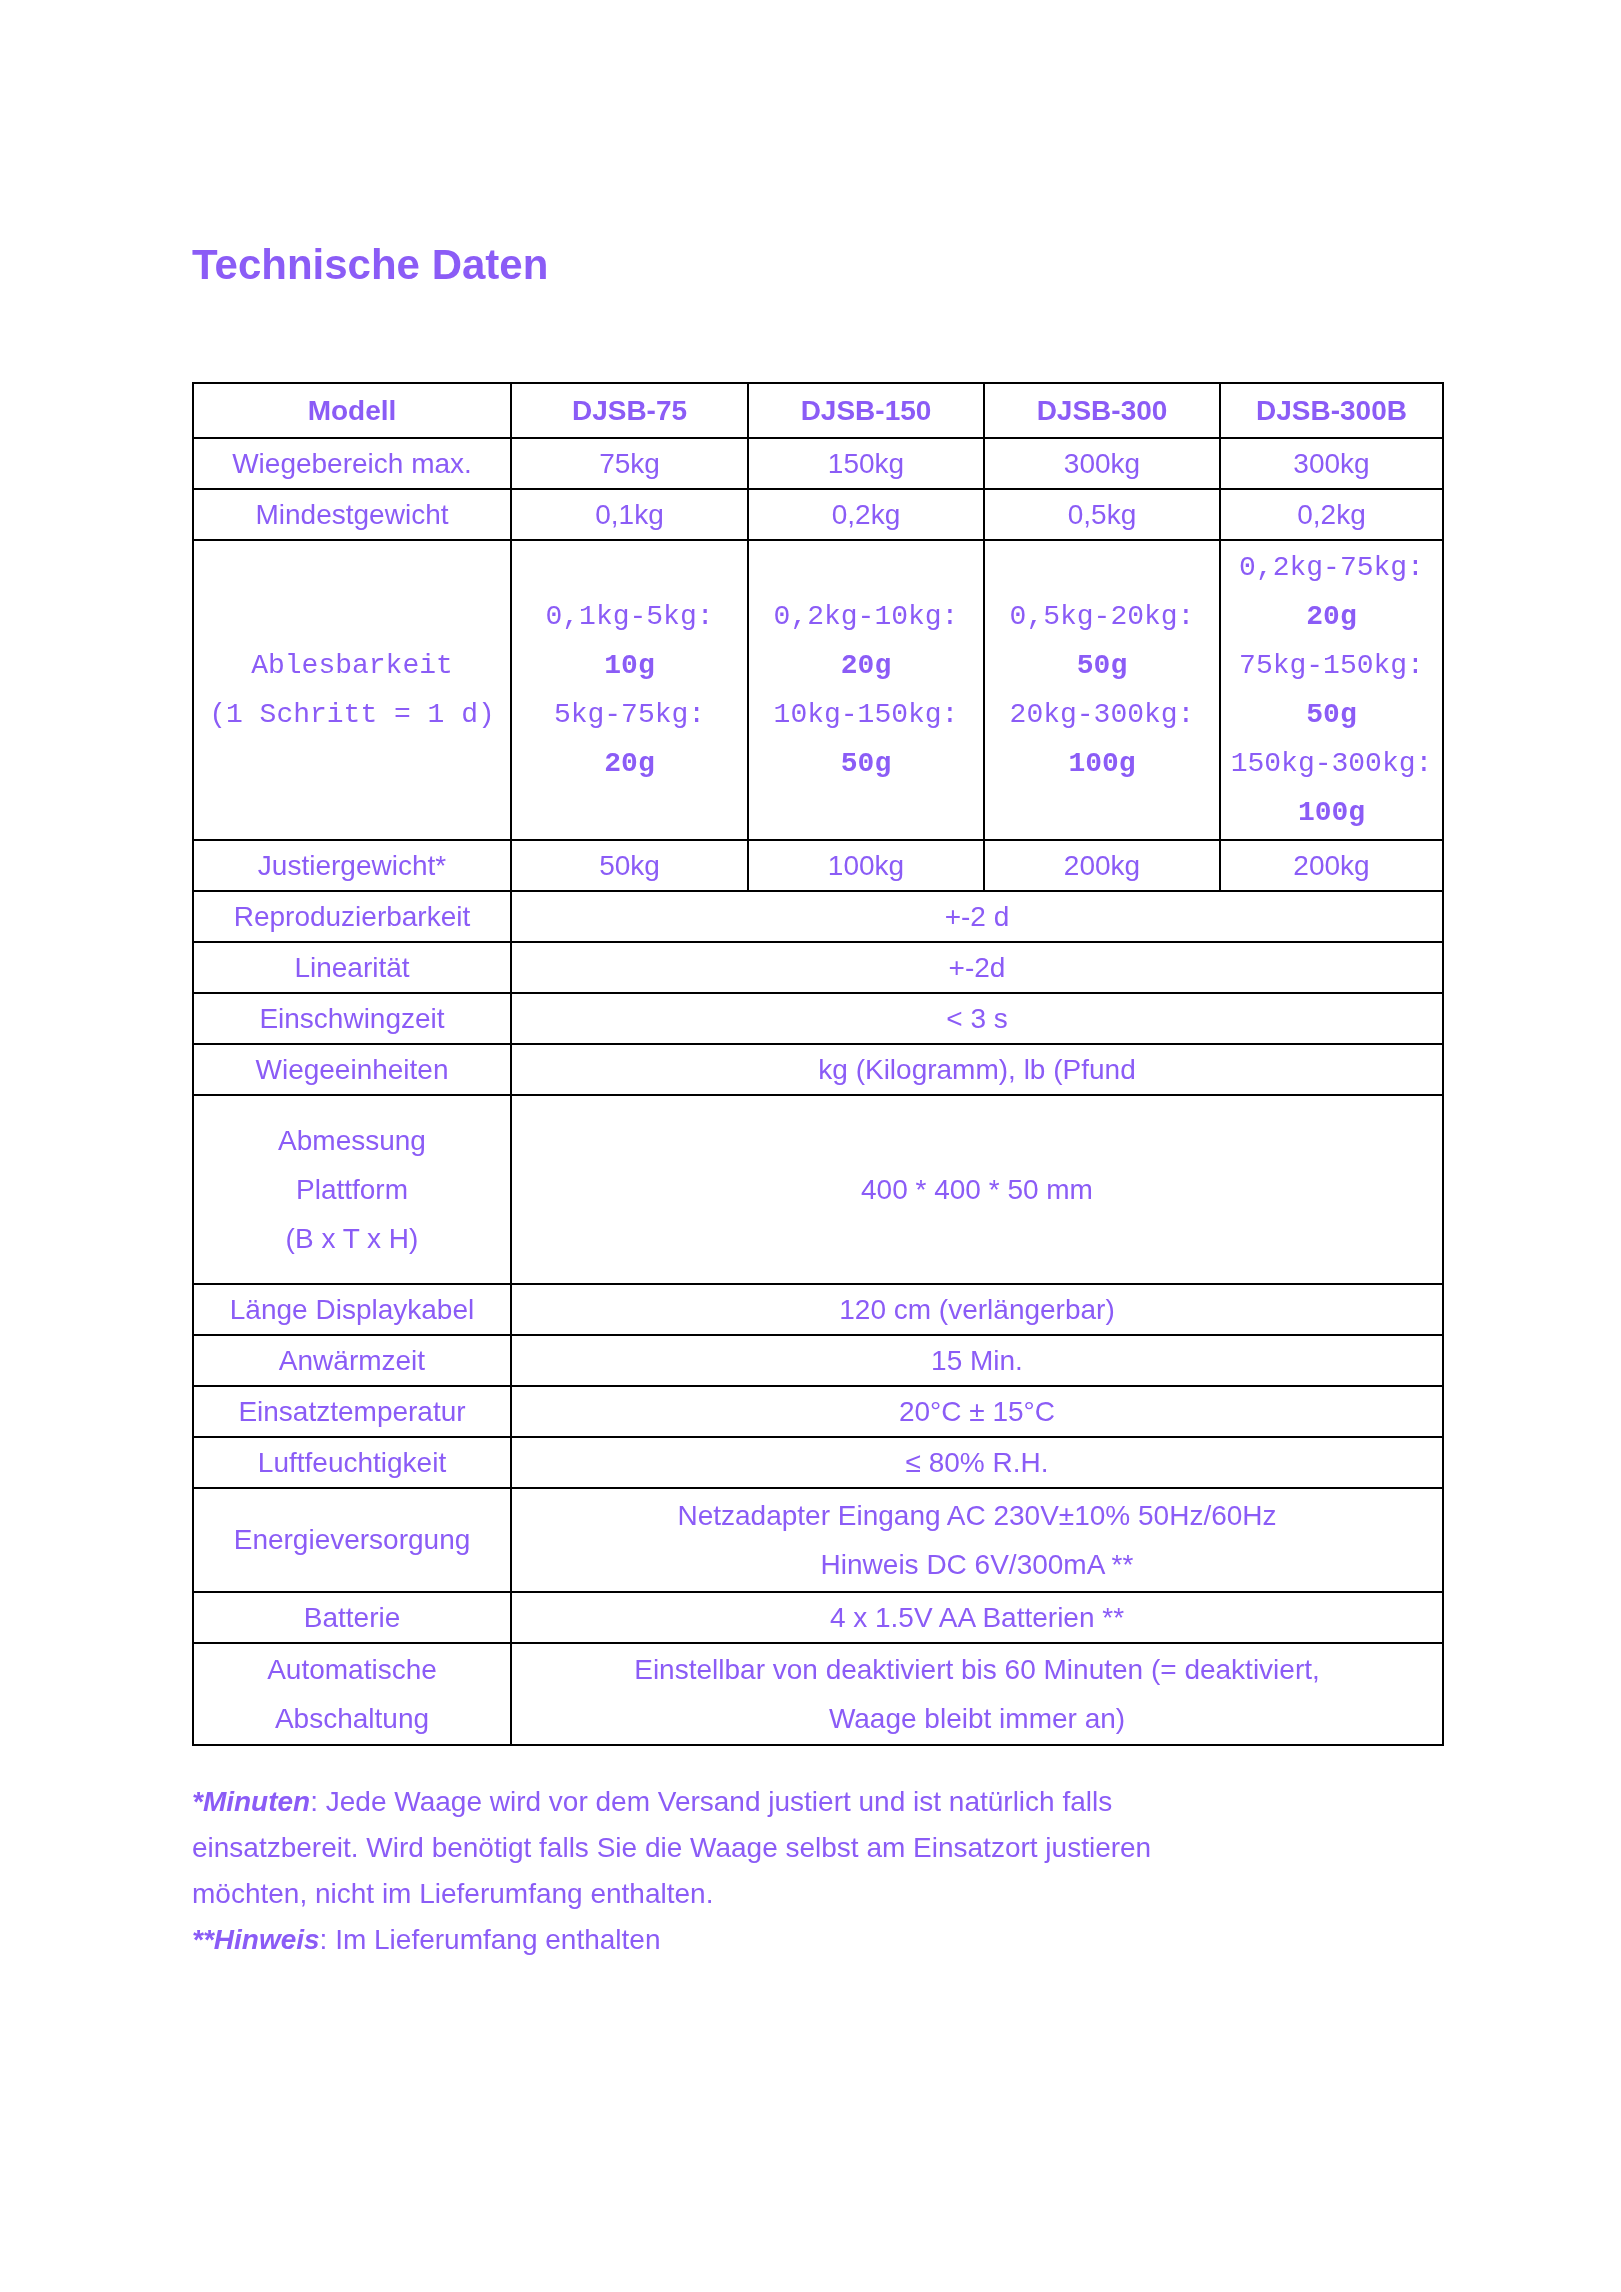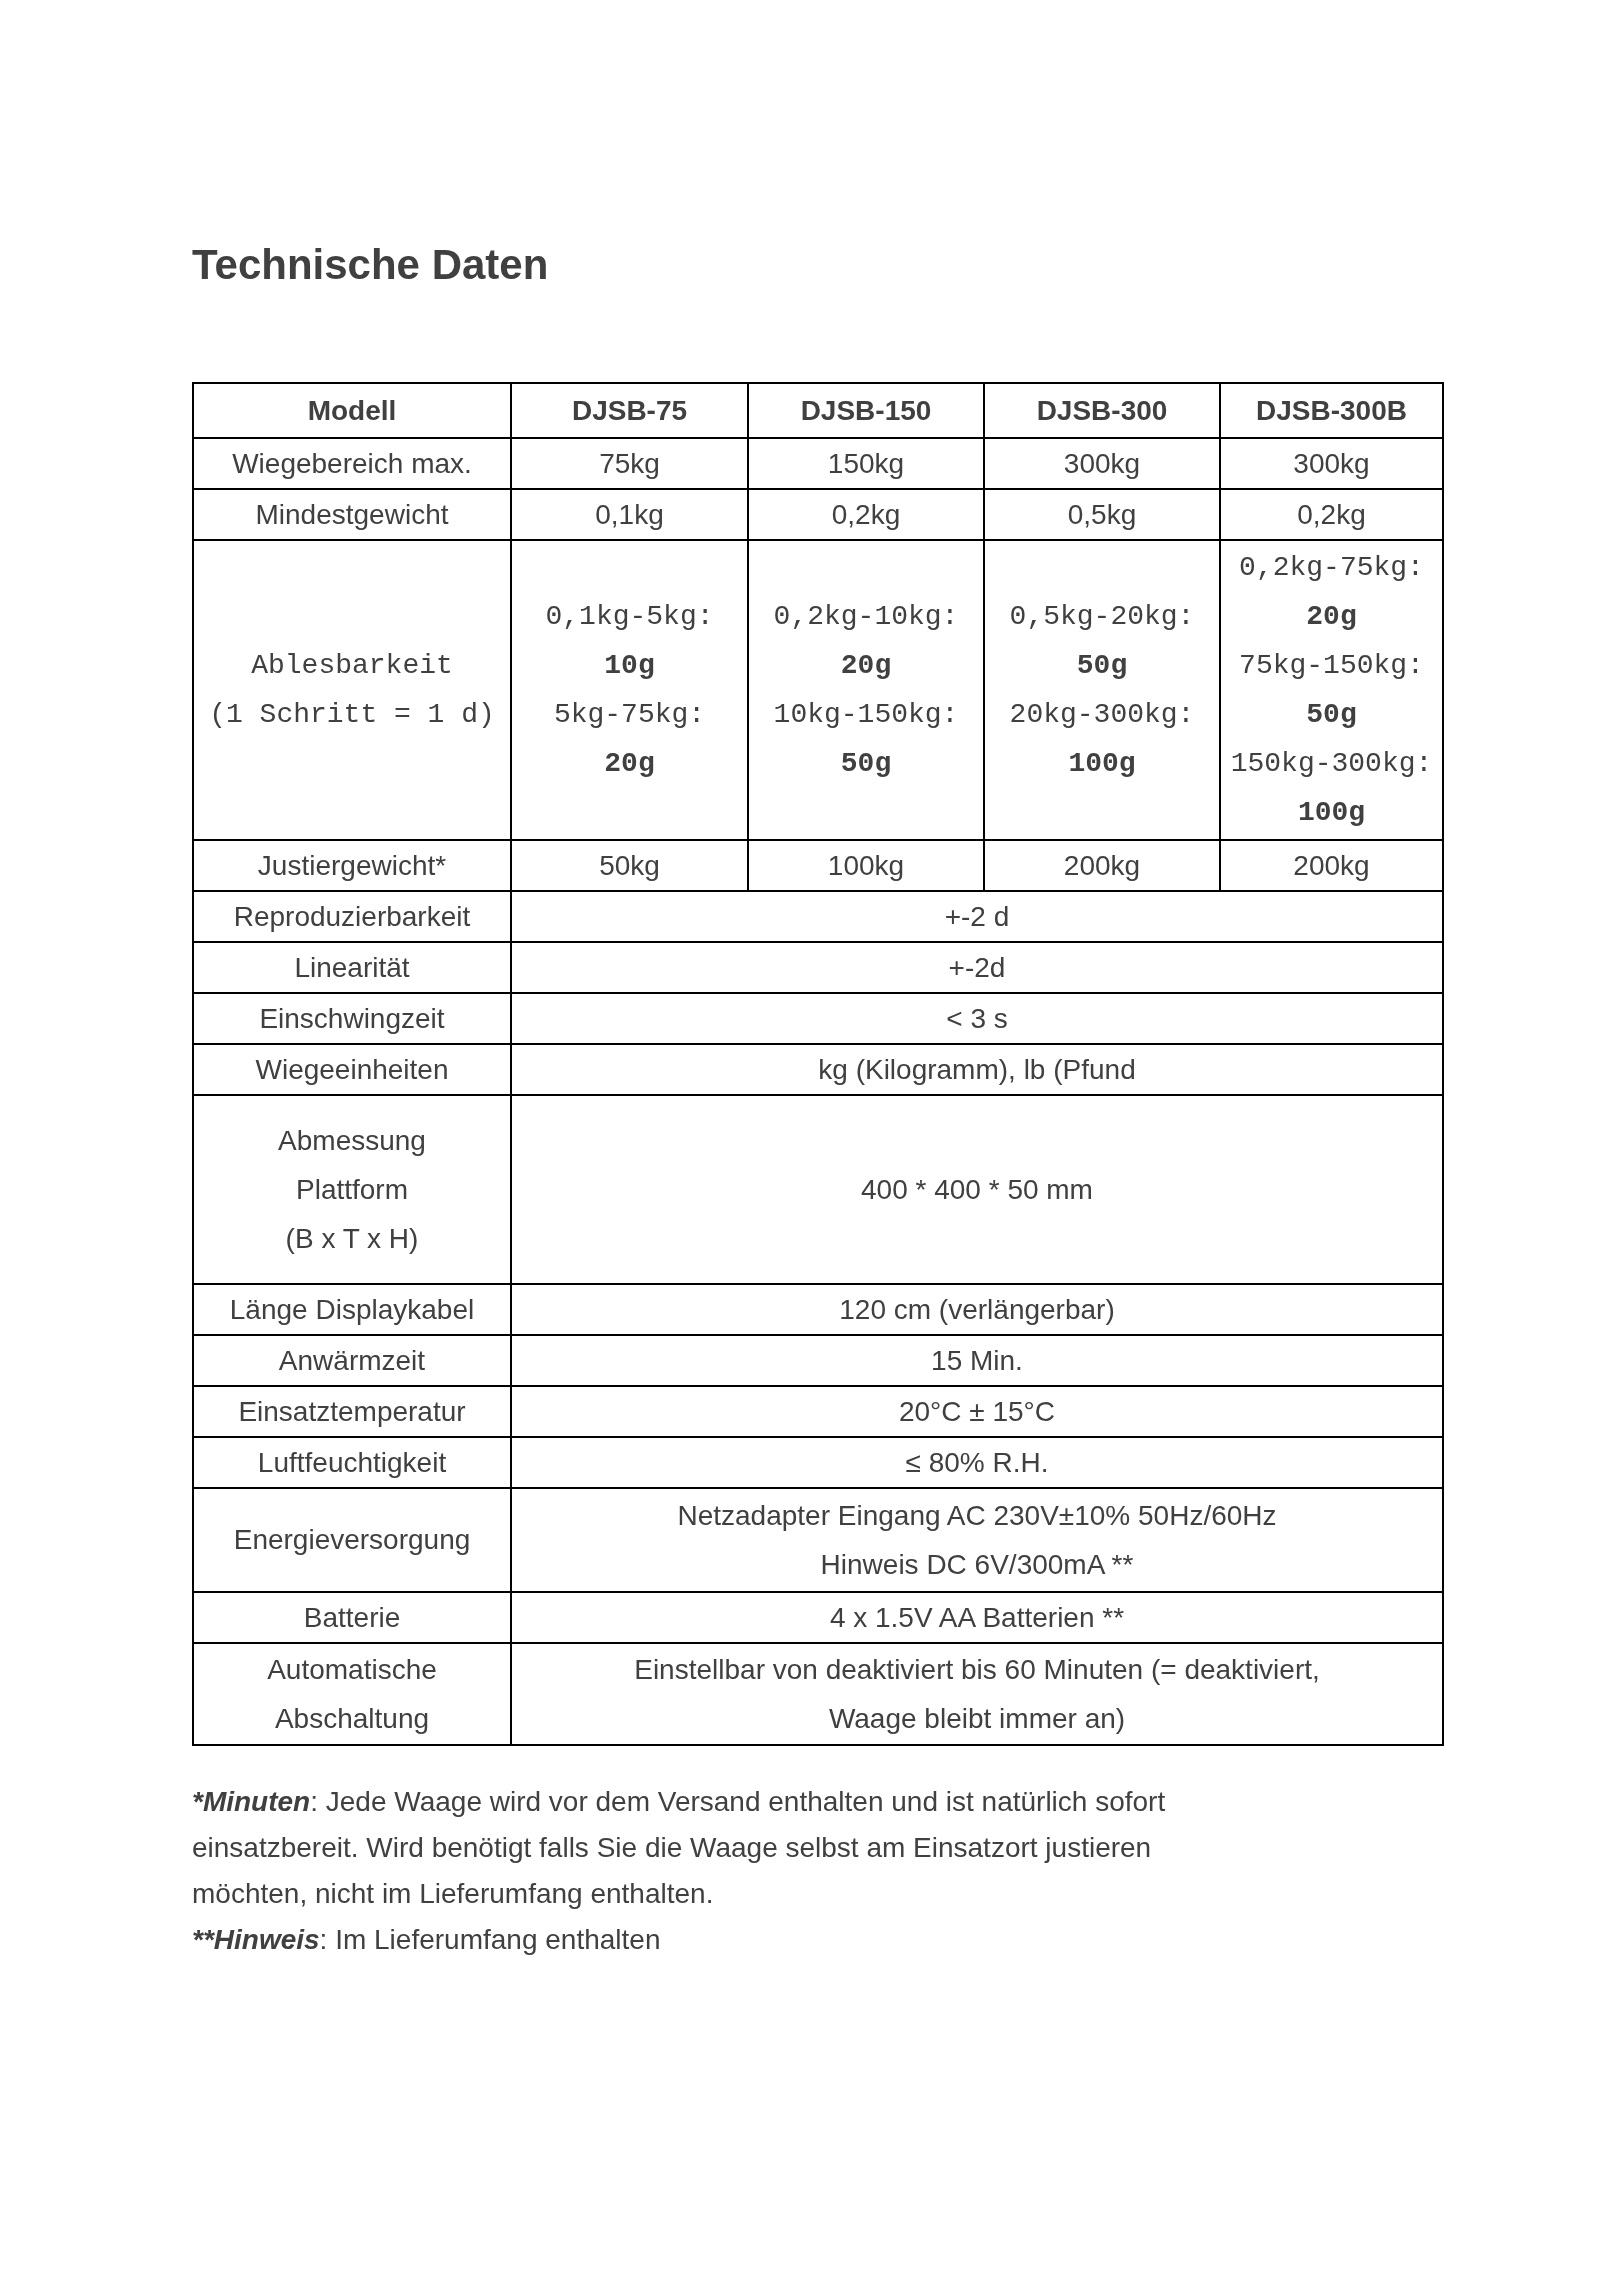--- a/index.html
+++ b/index.html
@@ -2,21 +2,21 @@
 <html><head>
 <meta charset="utf-8">
 <style>
   * { box-sizing: border-box; }
   html, body { margin: 0; padding: 0; background: #ffffff; }
   .page {
     position: relative;
     width: 1621px;
     height: 2293px;
     background: #ffffff;
-    color: #404040;
+    color: #8b5cf6;
     font-family: "Liberation Sans", sans-serif;
     padding: 237px 176px 8px 192px;
   }
   .doc-title {
     font-size: 42px;
     font-weight: 700;
     line-height: 55px;
     margin: 0 0 90px 0;
   }
   table.spec {
@@ -203,20 +203,20 @@
       </td>
       <td colspan="4" class="lines">
         <div>Einstellbar von deaktiviert bis 60 Minuten (= deaktiviert,</div>
         <div>Waage bleibt immer an)</div>
       </td>
     </tr>
   </tbody>
     </table>
 
   <div class="footnotes">
-    <p><span class="fn-prefix">*Minuten</span><span>: Jede Waage wird vor dem Versand enthalten und ist natürlich sofort</span><br>
+    <p><span class="fn-prefix">*Minuten</span><span>: Jede Waage wird vor dem Versand justiert und ist natürlich falls</span><br>
       <span>einsatzbereit. Wird benötigt falls Sie die Waage selbst am Einsatzort justieren</span><br>
       <span>möchten, nicht im Lieferumfang enthalten.</span></p>
     <p><span class="fn-prefix">**Hinweis</span><span>: Im Lieferumfang enthalten</span></p>
   </div>
 
 </div>
 
 
 </body></html>

